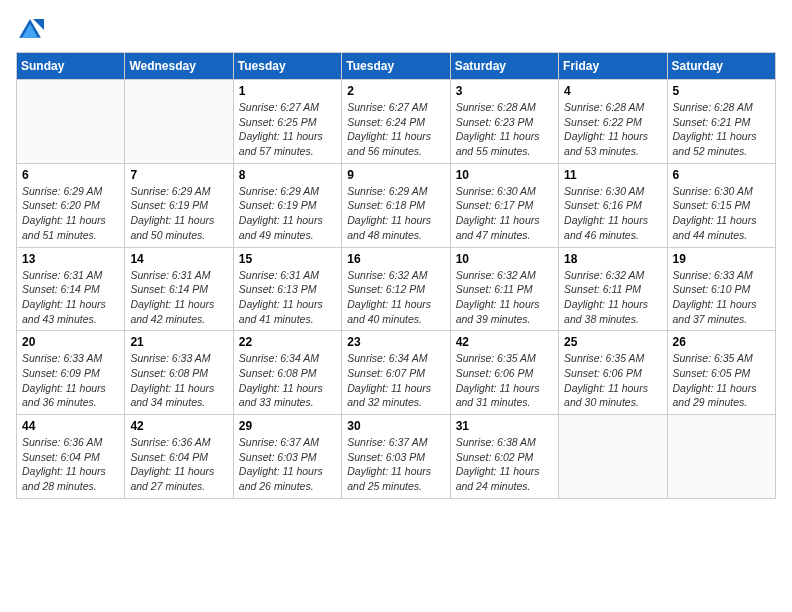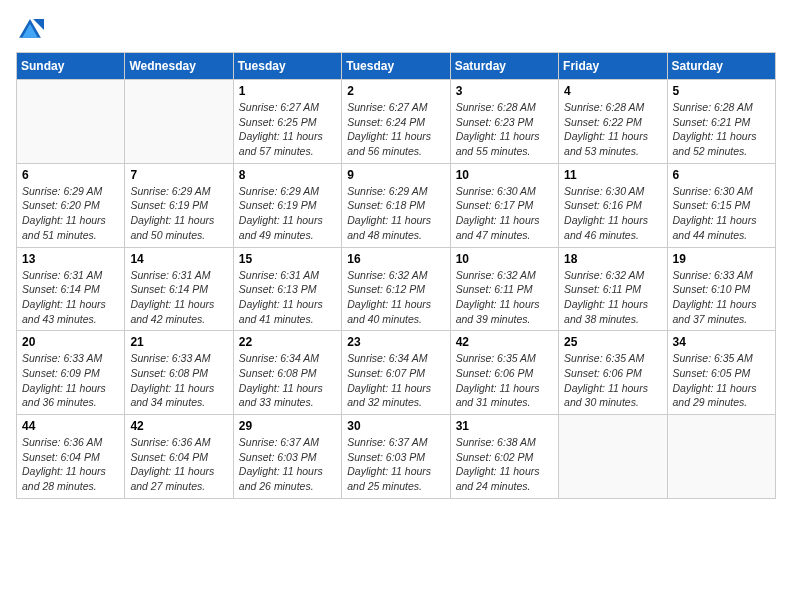--- a/index.html
+++ b/index.html
@@ -269,21 +269,21 @@
 Sunset: 6:06 PM
 Daylight: 11 hours and 31 minutes.</div>
         </td>
         <td>
           <span class="day-num">25</span>
           <div class="day-info" style="white-space: pre-line;">Sunrise: 6:35 AM
 Sunset: 6:06 PM
 Daylight: 11 hours and 30 minutes.</div>
         </td>
         <td>
-          <span class="day-num">34</span>
+          <span class="day-num">26</span>
           <div class="day-info" style="white-space: pre-line;">Sunrise: 6:35 AM
 Sunset: 6:05 PM
 Daylight: 11 hours and 29 minutes.</div>
         </td>
       </tr>
       <tr>
         <td>
           <span class="day-num">44</span>
           <div class="day-info" style="white-space: pre-line;">Sunrise: 6:36 AM
 Sunset: 6:04 PM

